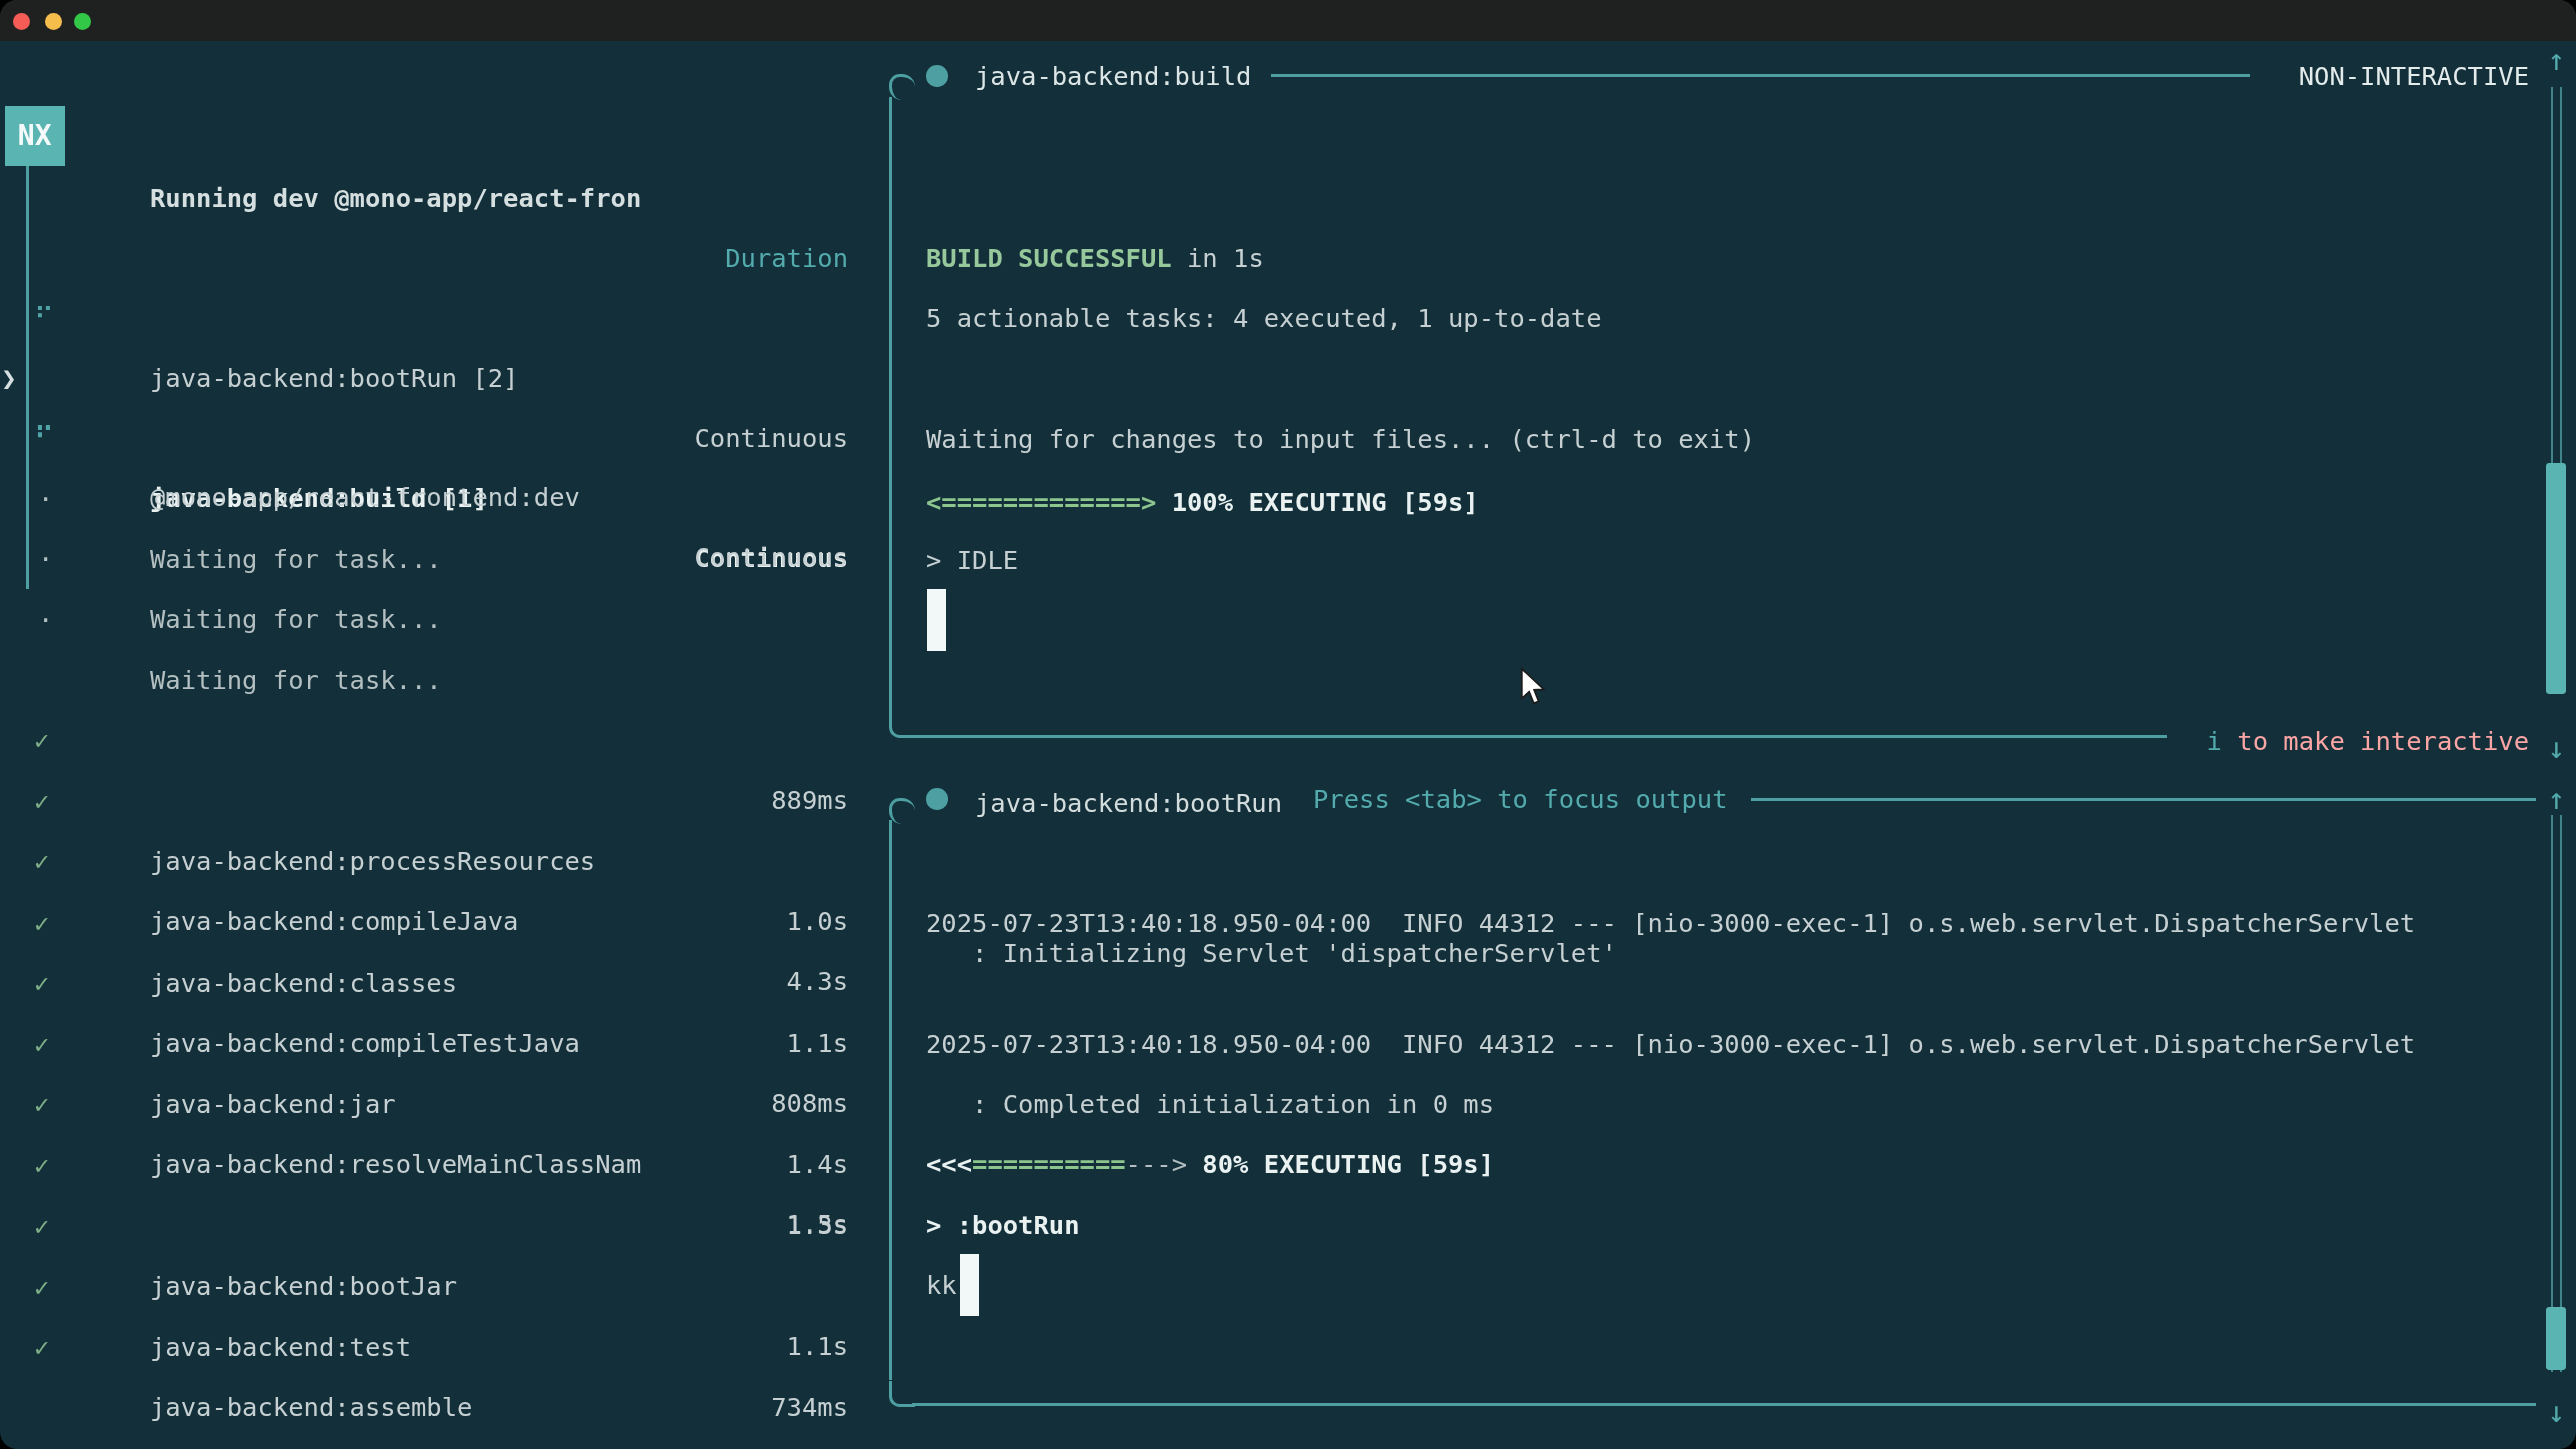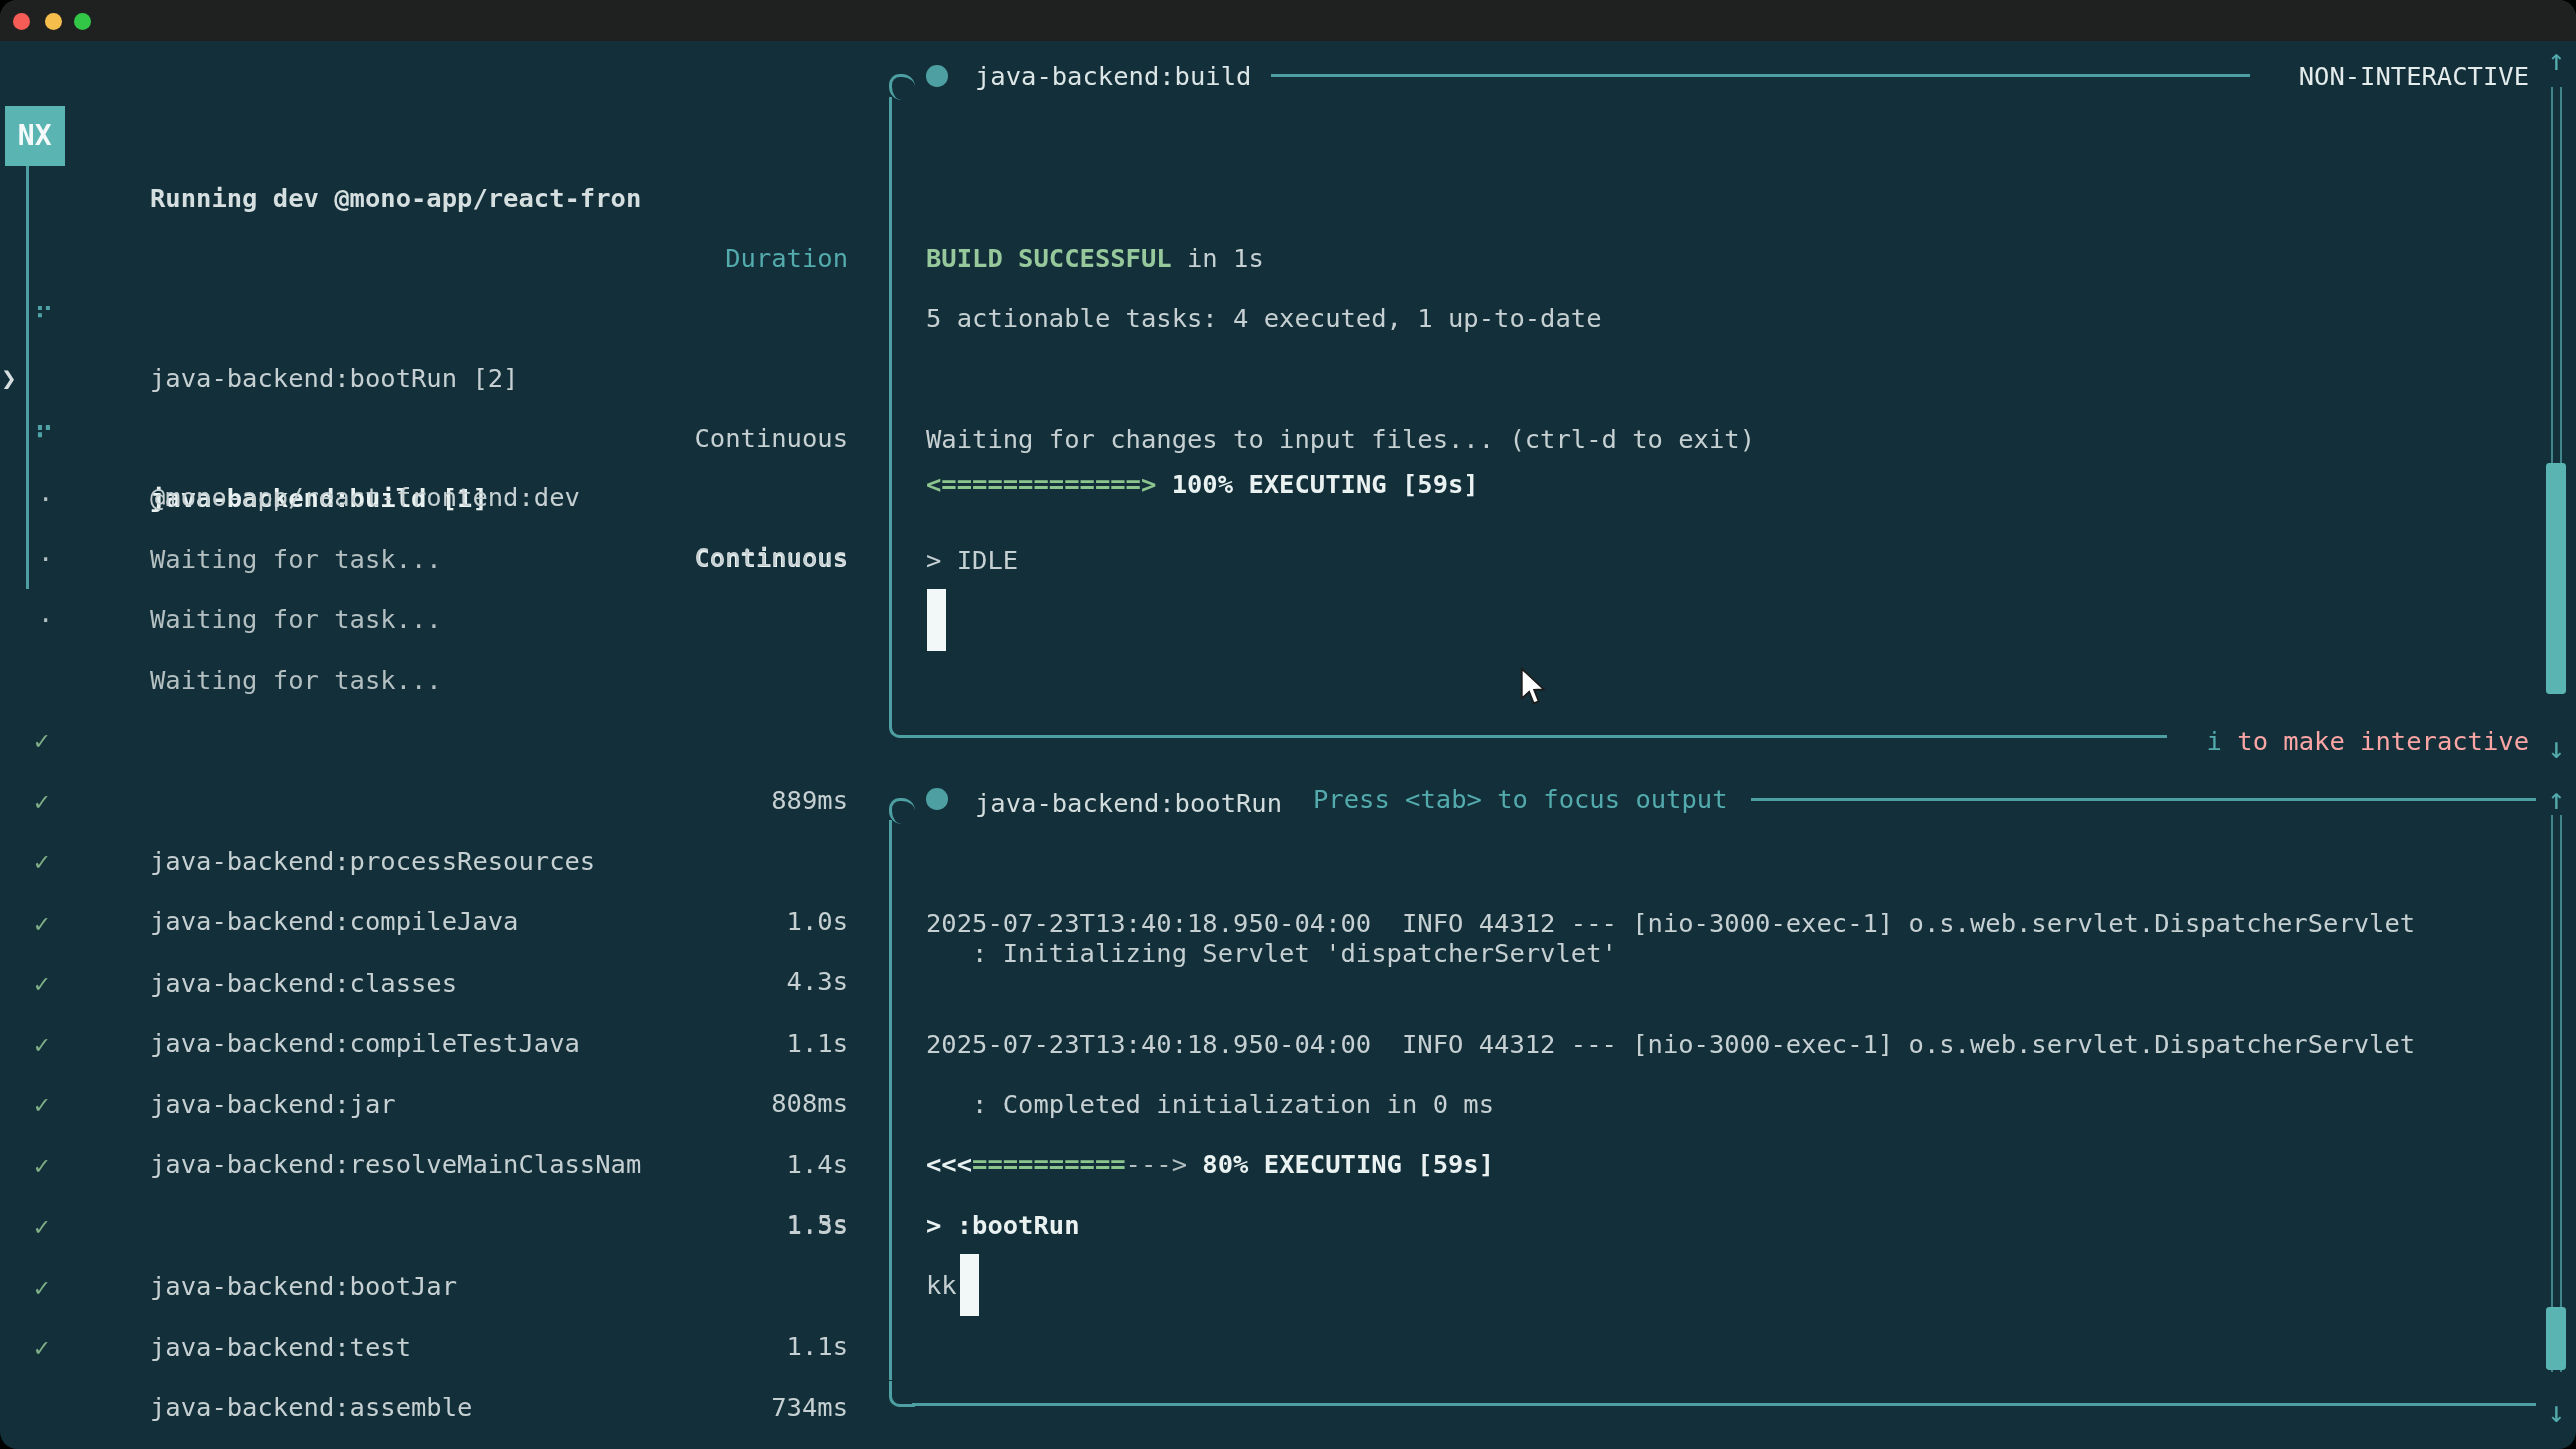--- a/index.html
+++ b/index.html
@@ -155,21 +155,21 @@
       <div class="hline" style="left:912px;top:735px;width:1255px;"></div>
       <div class="hline" style="left:1271px;top:74px;width:979px;"></div>
 
       <div class="bullet" style="left:926px;top:65px;"></div>
       <div class="header-row" style="left:975px;top:46px;color:#dce5e5;">java-backend:build</div>
       <div class="header-row" style="right:47px;top:46px;color:#e3ebeb;">NON-INTERACTIVE</div>
 
       <div class="rline" style="top:228px;"><span class="green">BUILD SUCCESSFUL</span><span class="gray"> in 1s</span></div>
       <div class="rline gray" style="top:288px;">5 actionable tasks: 4 executed, 1 up-to-date</div>
       <div class="rline gray" style="top:409px;">Waiting for changes to input files... (ctrl-d to exit)</div>
-      <div class="rline" style="top:454px;"><span class="greenbar">&lt;=============&gt;</span><span class="bold"> 100% EXECUTING [59s]</span></div>
+      <div class="rline" style="top:472px;"><span class="greenbar">&lt;=============&gt;</span><span class="bold"> 100% EXECUTING [59s]</span></div>
       <div class="rline gray" style="top:530px;">&gt; IDLE</div>
       <div class="block-cursor" style="left:927px;top:589px;"></div>
 
       <div class="header-row" style="right:47px;top:711px;"><span class="teal">i</span><span style="color:#fca5a5;"> to make interactive</span></div>
 
       <div class="scroll-arrow" style="left:2541px;top:30px;">↑</div>
       <div class="scroll-track" style="left:2551px;top:87px;height:607px;"></div>
       <div class="scroll-thumb" style="left:2546px;top:463px;height:231px;"></div>
       <div class="scroll-arrow" style="left:2541px;top:718px;">↓</div>
     </div>

